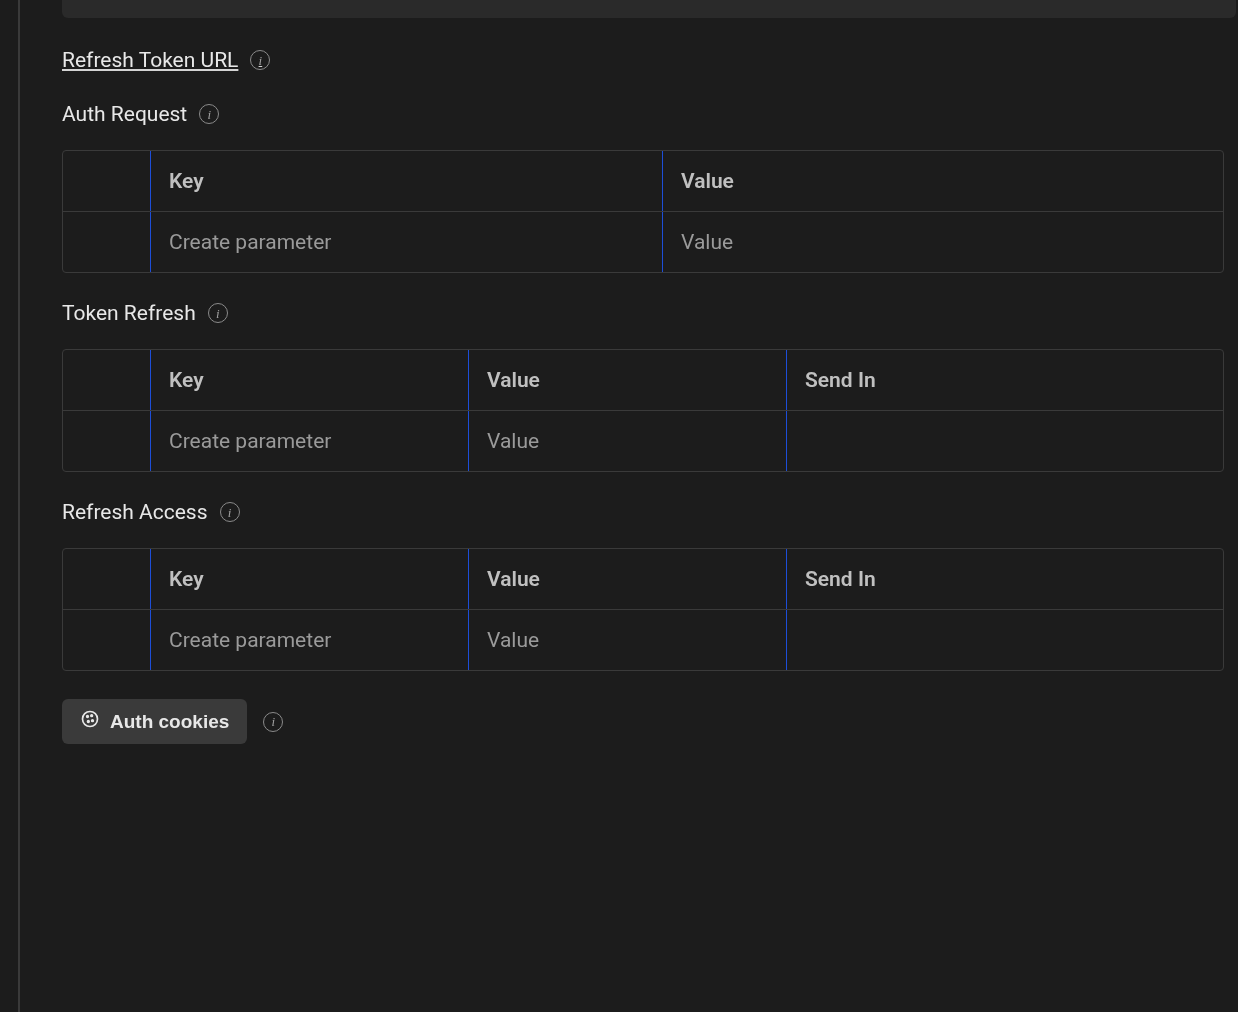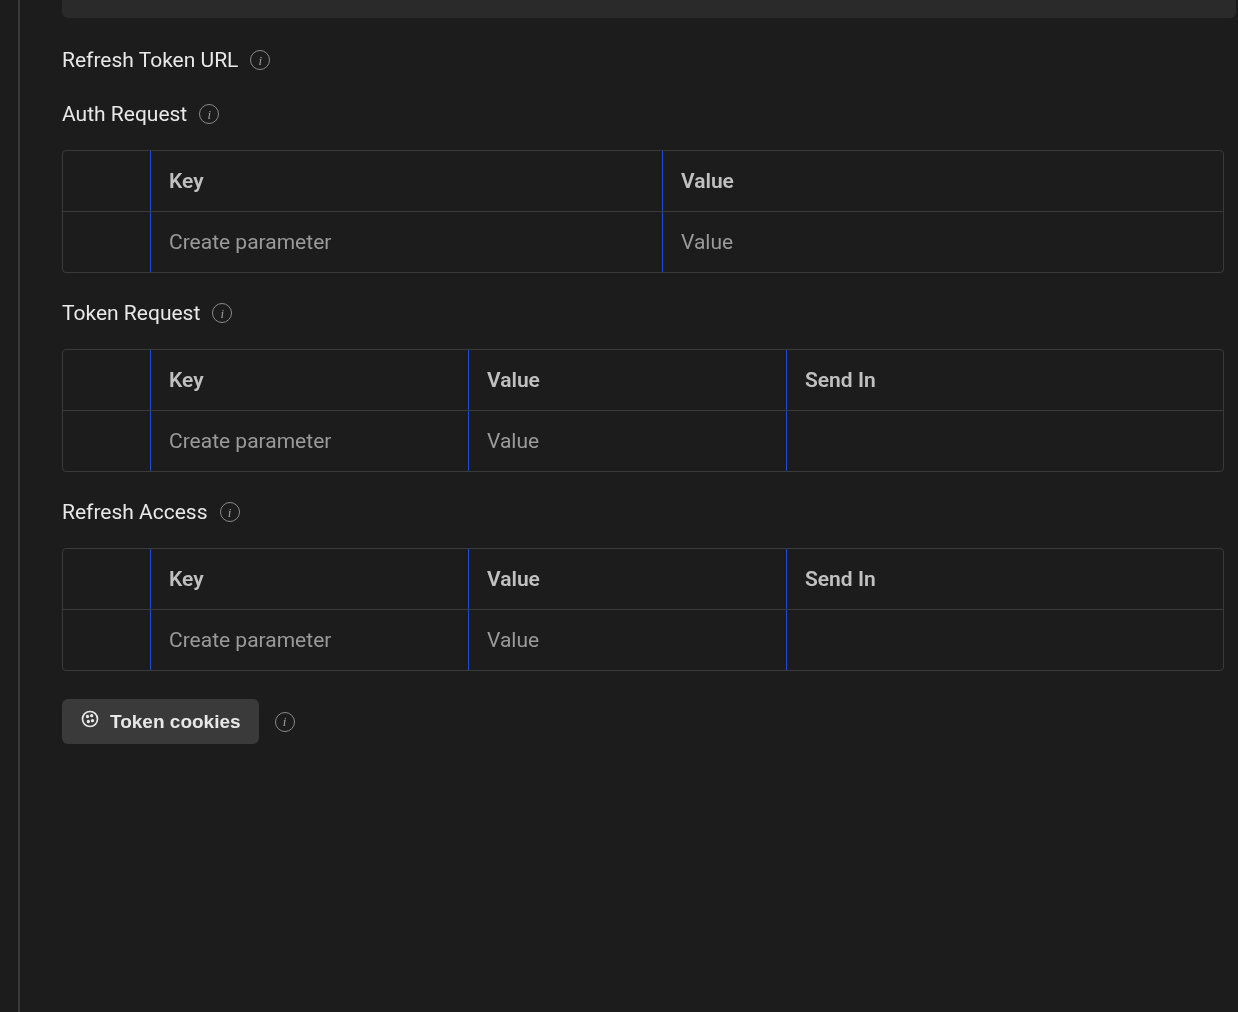--- a/index.html
+++ b/index.html
@@ -31,20 +31,21 @@
       border-radius: 0 0 6px 6px;
       margin-bottom: 30px;
       margin-left: 14px;
       margin-right: 2px;
     }
     .form-row {
       display: flex;
       align-items: flex-start;
       margin-bottom: 30px;
       padding: 0 0;
+      text-decoration: underline;
     }
     .form-label {
       flex: 0 0 580px;
       display: flex;
       align-items: center;
       gap: 12px;
       color: #e8e8e8;
       font-size: 21px;
     }
     .info-icon {
@@ -197,21 +198,21 @@
       </div>
       <div class="table-row">
         <div class="table-cell col-checkbox"></div>
         <div class="table-cell col-key-2">Create parameter</div>
         <div class="table-cell col-value-2">Value</div>
       </div>
     </div>
 
     
     <div class="section-label">
-      <span>Token Request</span>
+      <span>Token Refresh</span>
       <span class="info-icon">i</span>
     </div>
     <div class="table">
       <div class="table-row table-header">
         <div class="table-cell col-checkbox"></div>
         <div class="table-cell col-key-3">Key</div>
         <div class="table-cell col-value-3">Value</div>
         <div class="table-cell col-sendin-3">Send In</div>
       </div>
       <div class="table-row">
@@ -246,20 +247,20 @@
       <button class="clear-cookies-btn">
         <span class="cookie-icon">
           <svg viewBox="0 0 24 24" fill="none" stroke="#e8e8e8" stroke-width="2">
             <circle cx="12" cy="12" r="9"></circle>
             <circle cx="9" cy="9" r="1" fill="#e8e8e8"></circle>
             <circle cx="14" cy="8" r="1" fill="#e8e8e8"></circle>
             <circle cx="10" cy="15" r="1" fill="#e8e8e8"></circle>
             <circle cx="15" cy="14" r="1" fill="#e8e8e8"></circle>
           </svg>
         </span>
-        <span>Token cookies</span>
+        <span>Auth cookies</span>
       </button>
       <span class="info-icon">i</span>
     </div>
 
 
   </div>
 </div>
 
 </body></html>

